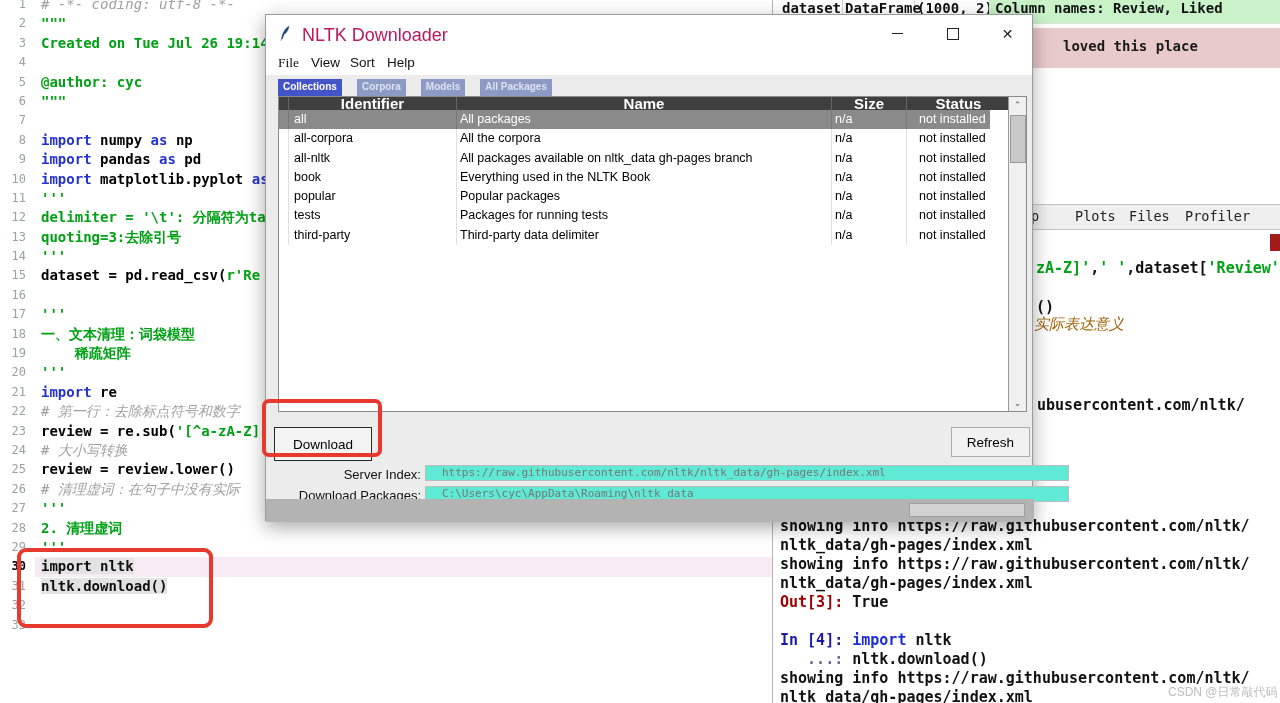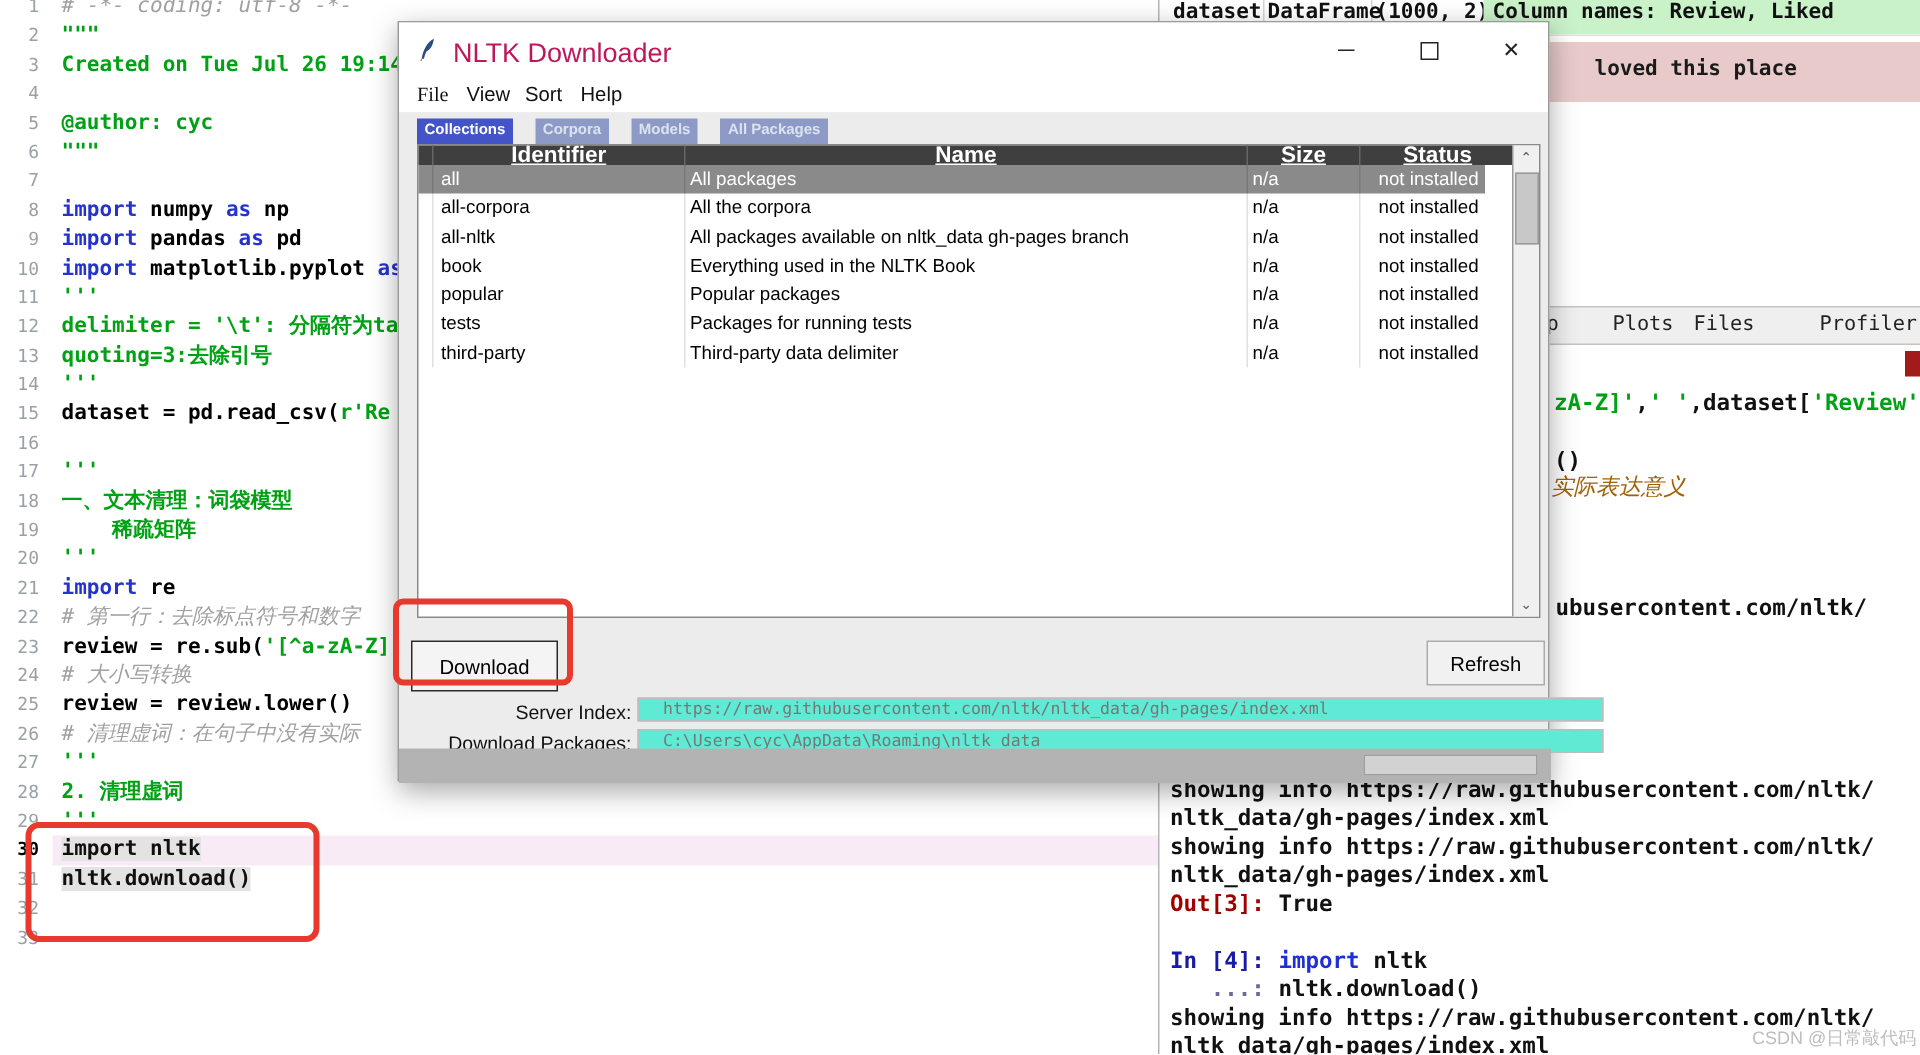--- a/index.html
+++ b/index.html
@@ -142,21 +142,21 @@
       <span class="ve-cell" style="left:138px;width:75px;">(1000, 2)</span>
       <span class="ve-cell ve-green" style="left:216px;width:292px;">Column names: Review, Liked</span>
     </div>
     <div id="ve-valuerow">
       <span>loved this place</span>
     </div>
     <div id="rp-tabbar">
         <span class="rp-tab" style="left: 258px;">p</span>
         <span class="rp-tab" style="left: 290px; margin-left: 12px;">Plots</span>
         <span class="rp-tab" style="left: 356px;">Files</span>
-        <span class="rp-tab" style="left: 440px;">Profiler</span>
+        <span class="rp-tab" style="left: 412px;">Profiler</span>
       </div>
     <div id="stop-square"></div>
   </div>
 
   <div id="console">
       <div class="con-line" style="left: 1036px; top: 259px;"><span class="ck-s">zA-Z]'</span><span class="ck-p">,</span><span class="ck-s">' '</span><span class="ck-p">,dataset[</span><span class="ck-s">'Review'</span><span class="ck-p">]</span></div>
       <div class="con-line" style="left: 1036px; top: 298px;"><span class="ck-p">()</span></div>
       <div class="con-line" style="left: 1034px; top: 315px;"><span class="ck-c">实际表达意义</span></div>
       <div class="con-line" style="left: 1037px; top: 396px;"><span class="ck-p">ubusercontent.com/nltk/</span></div>
       <div class="con-line" style="left: 780px; top: 517px;"><span class="ck-p">showing info https://raw.githubusercontent.com/nltk/</span></div>

